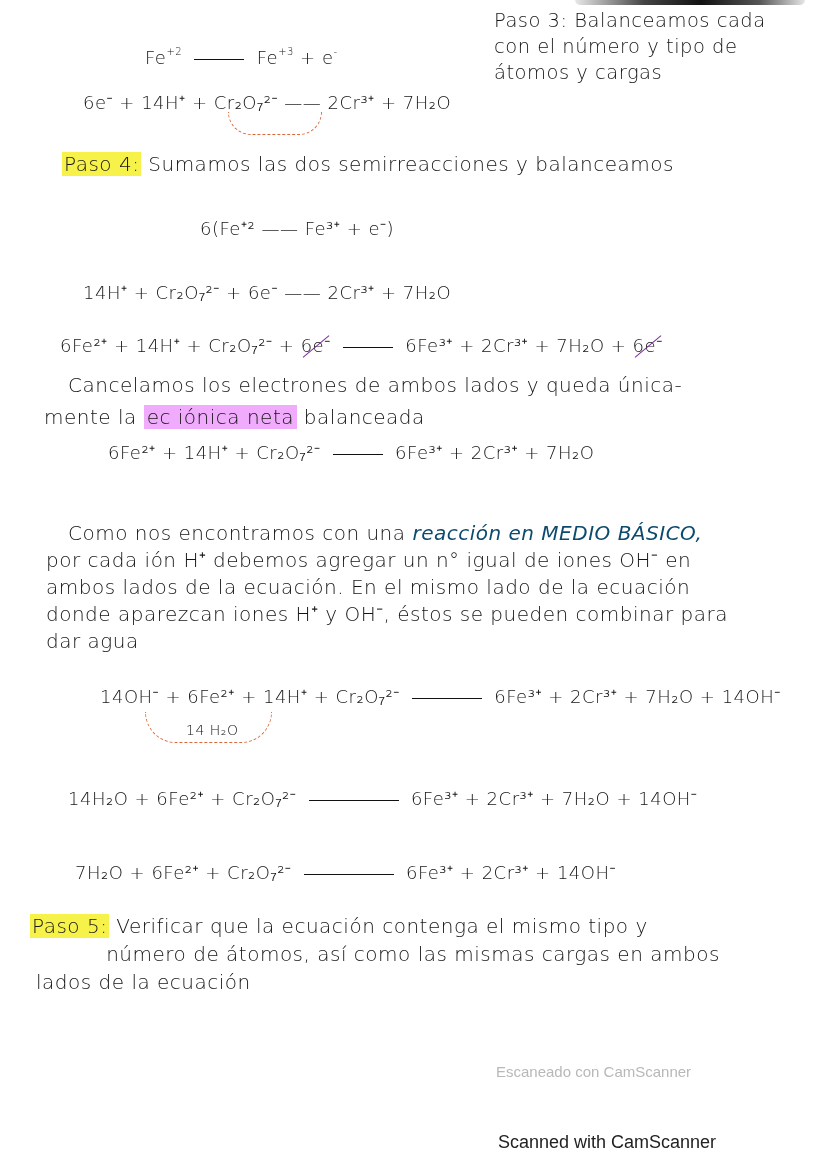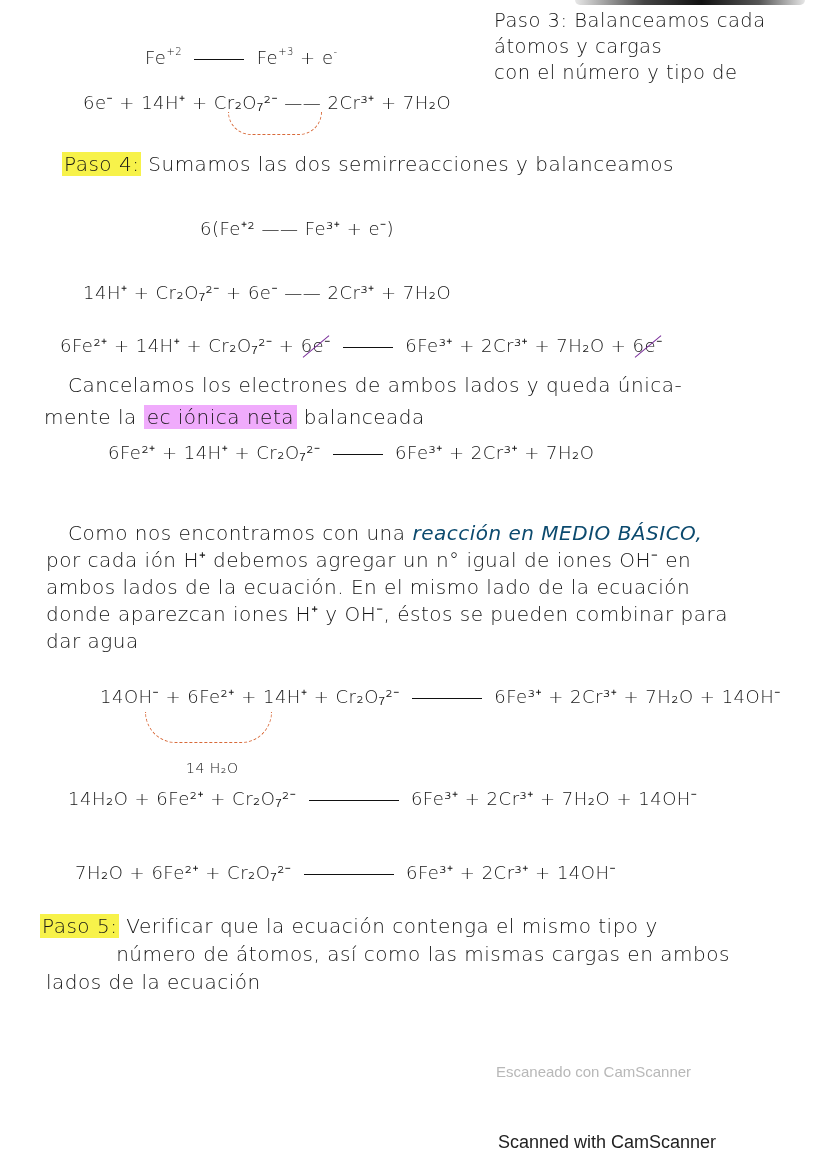--- a/index.html
+++ b/index.html
@@ -38,22 +38,22 @@
     .wm1 { position: absolute; left: 496px; top: 1063px; font-size: 15px; color: #b8b8b8; font-family: "Liberation Sans", sans-serif; }
     .wm2 { position: absolute; left: 498px; top: 1132px; font-size: 18px; color: #222; font-family: "Liberation Sans", sans-serif; }
   </style>
 </head>
 <body>
 
 <div class="topbar"></div>
 
 <div class="hand note" style="left:494px; top:8px; width:320px;">
   <div>Paso 3: Balanceamos cada</div>
+  <div>con el número y tipo de</div>
   <div>átomos y cargas</div>
-  <div>con el número y tipo de</div>
 </div>
 
 <div class="hand eq" style="left:145px; top:46px;text-align:center;">
   <span>Fe</span><sup>+2</sup>
   <span class="arrow"></span>
   <span>Fe</span><sup>+3</sup>
   <span>+ e</span><sup>-</sup>
 </div>
 <div class="hand eq" style="left:83px; top:90px;text-align:center;">6e⁻ + 14H⁺ + Cr₂O₇²⁻ —— 2Cr³⁺ + 7H₂O</div>
 <div class="curve" style="left:228px; top:112px; width:92px; height:22px;"></div>
@@ -89,33 +89,33 @@
   <div>donde aparezcan iones H⁺ y OH⁻, éstos se pueden combinar para</div>
   <div>dar agua</div>
 </div>
 
 <div class="hand eq" style="left:100px; top:684px;">
   <span>14OH⁻ + 6Fe²⁺ + 14H⁺ + Cr₂O₇²⁻</span>
   <span class="arrow mid"></span>
   <span>6Fe³⁺ + 2Cr³⁺ + 7H₂O + 14OH⁻</span>
 </div>
 <div class="curve" style="left:145px; top:712px; width:125px; height:30px;"></div>
-<div class="hand" style="left:186px; top:722px; font-size:14px;margin-top:38px;">14 H₂O</div>
+<div class="hand" style="left:186px; top:722px; font-size:14px;">14 H₂O</div>
 
 <div class="hand eq" style="left:68px; top:786px;">
   <span>14H₂O + 6Fe²⁺ + Cr₂O₇²⁻</span>
   <span class="arrow long"></span>
   <span>6Fe³⁺ + 2Cr³⁺ + 7H₂O + 14OH⁻</span>
 </div>
 <div class="hand eq" style="left:75px; top:860px;">
   <span>7H₂O + 6Fe²⁺ + Cr₂O₇²⁻</span>
   <span class="arrow long"></span>
   <span>6Fe³⁺ + 2Cr³⁺ + 14OH⁻</span>
 </div>
 
-<div class="hand note" style="left:40px; top:912px; width:760px; font-size:20px; line-height:28px;">
+<div class="hand note" style="left:30px; top:912px; width:760px; font-size:20px; line-height:28px;">
   <div><span class="hl">Paso 5:</span><span> Verificar que la ecuación contenga el mismo tipo y</span></div>
   <div style="padding-left:6px;text-align:center;">número de átomos, así como las mismas cargas en ambos</div>
   <div style="padding-left:6px;">lados de la ecuación</div>
 </div>
 
 <div class="wm1">Escaneado con CamScanner</div>
 <div class="wm2">Scanned with CamScanner</div>
 
 </body></html>

